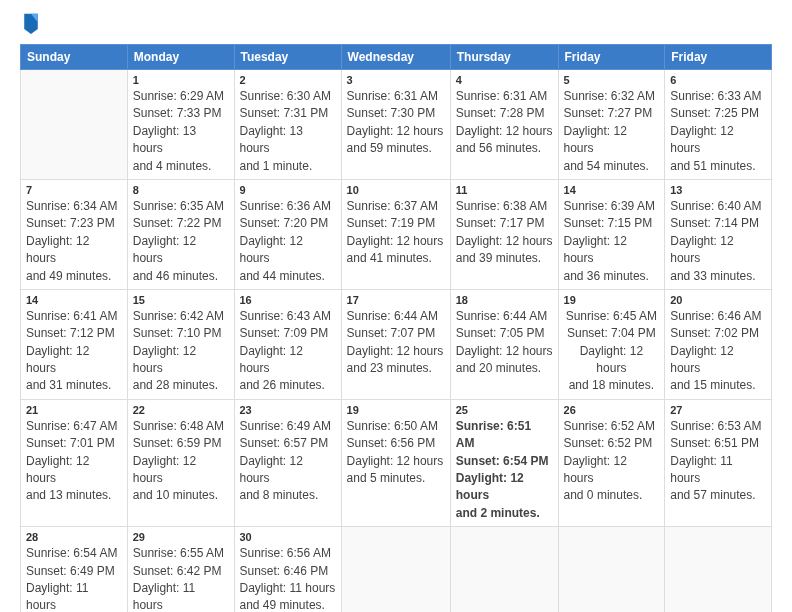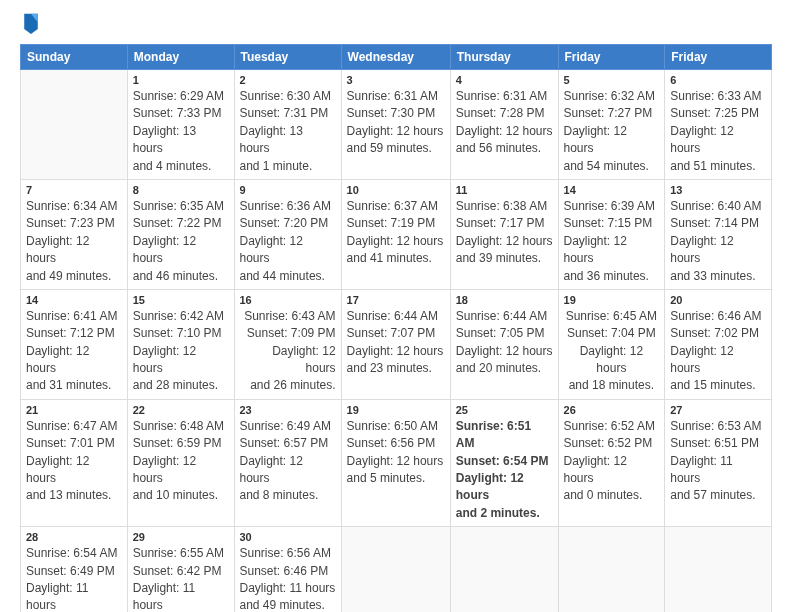--- a/index.html
+++ b/index.html
@@ -242,21 +242,21 @@
           </td>
           <td>
             <div class="day-num">15</div>
             <div class="day-info" style="white-space: pre-line;">Sunrise: 6:42 AM
 Sunset: 7:10 PM
 Daylight: 12 hours
 and 28 minutes.</div>
           </td>
           <td>
             <div class="day-num">16</div>
-            <div class="day-info" style="white-space: pre-line; text-align: right;">Sunrise: 6:43 AM
+            <div class="day-info" style="white-space: pre-line;">Sunrise: 6:43 AM
 Sunset: 7:09 PM
 Daylight: 12 hours
 and 26 minutes.</div>
           </td>
           <td>
             <div class="day-num">17</div>
             <div class="day-info" style="white-space: pre-line;">Sunrise: 6:44 AM
 Sunset: 7:07 PM
 Daylight: 12 hours
 and 23 minutes.</div>

